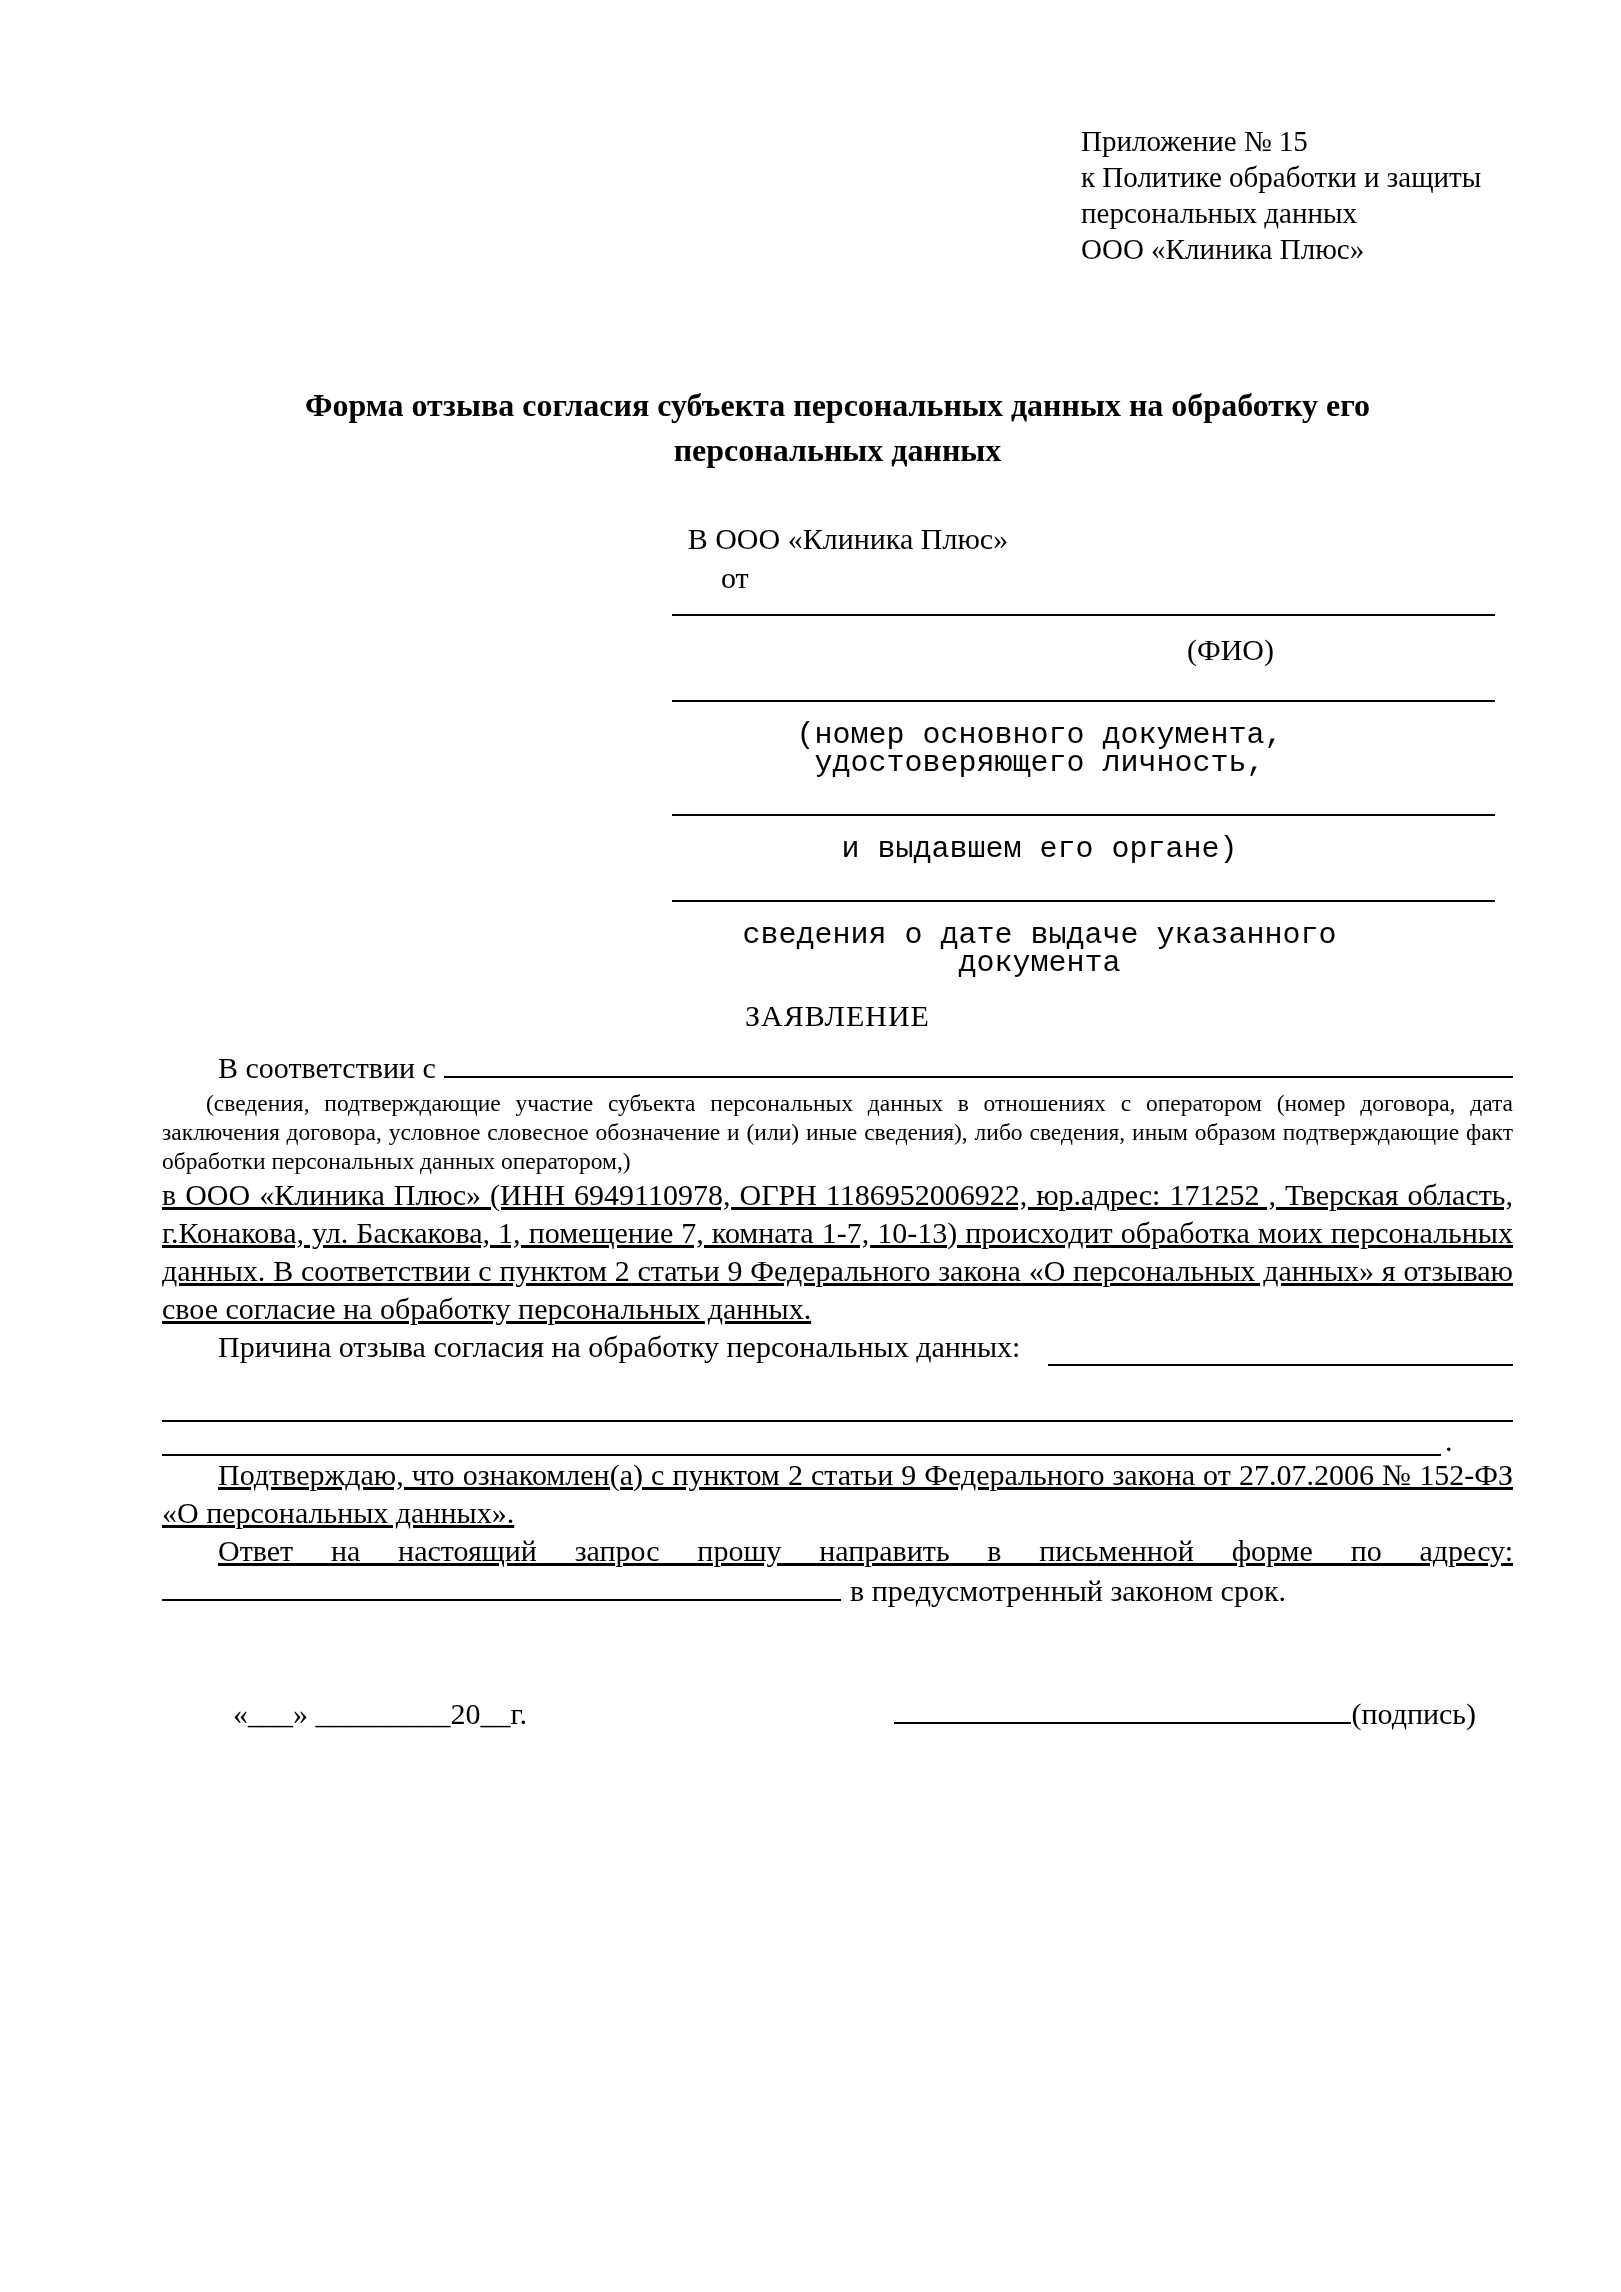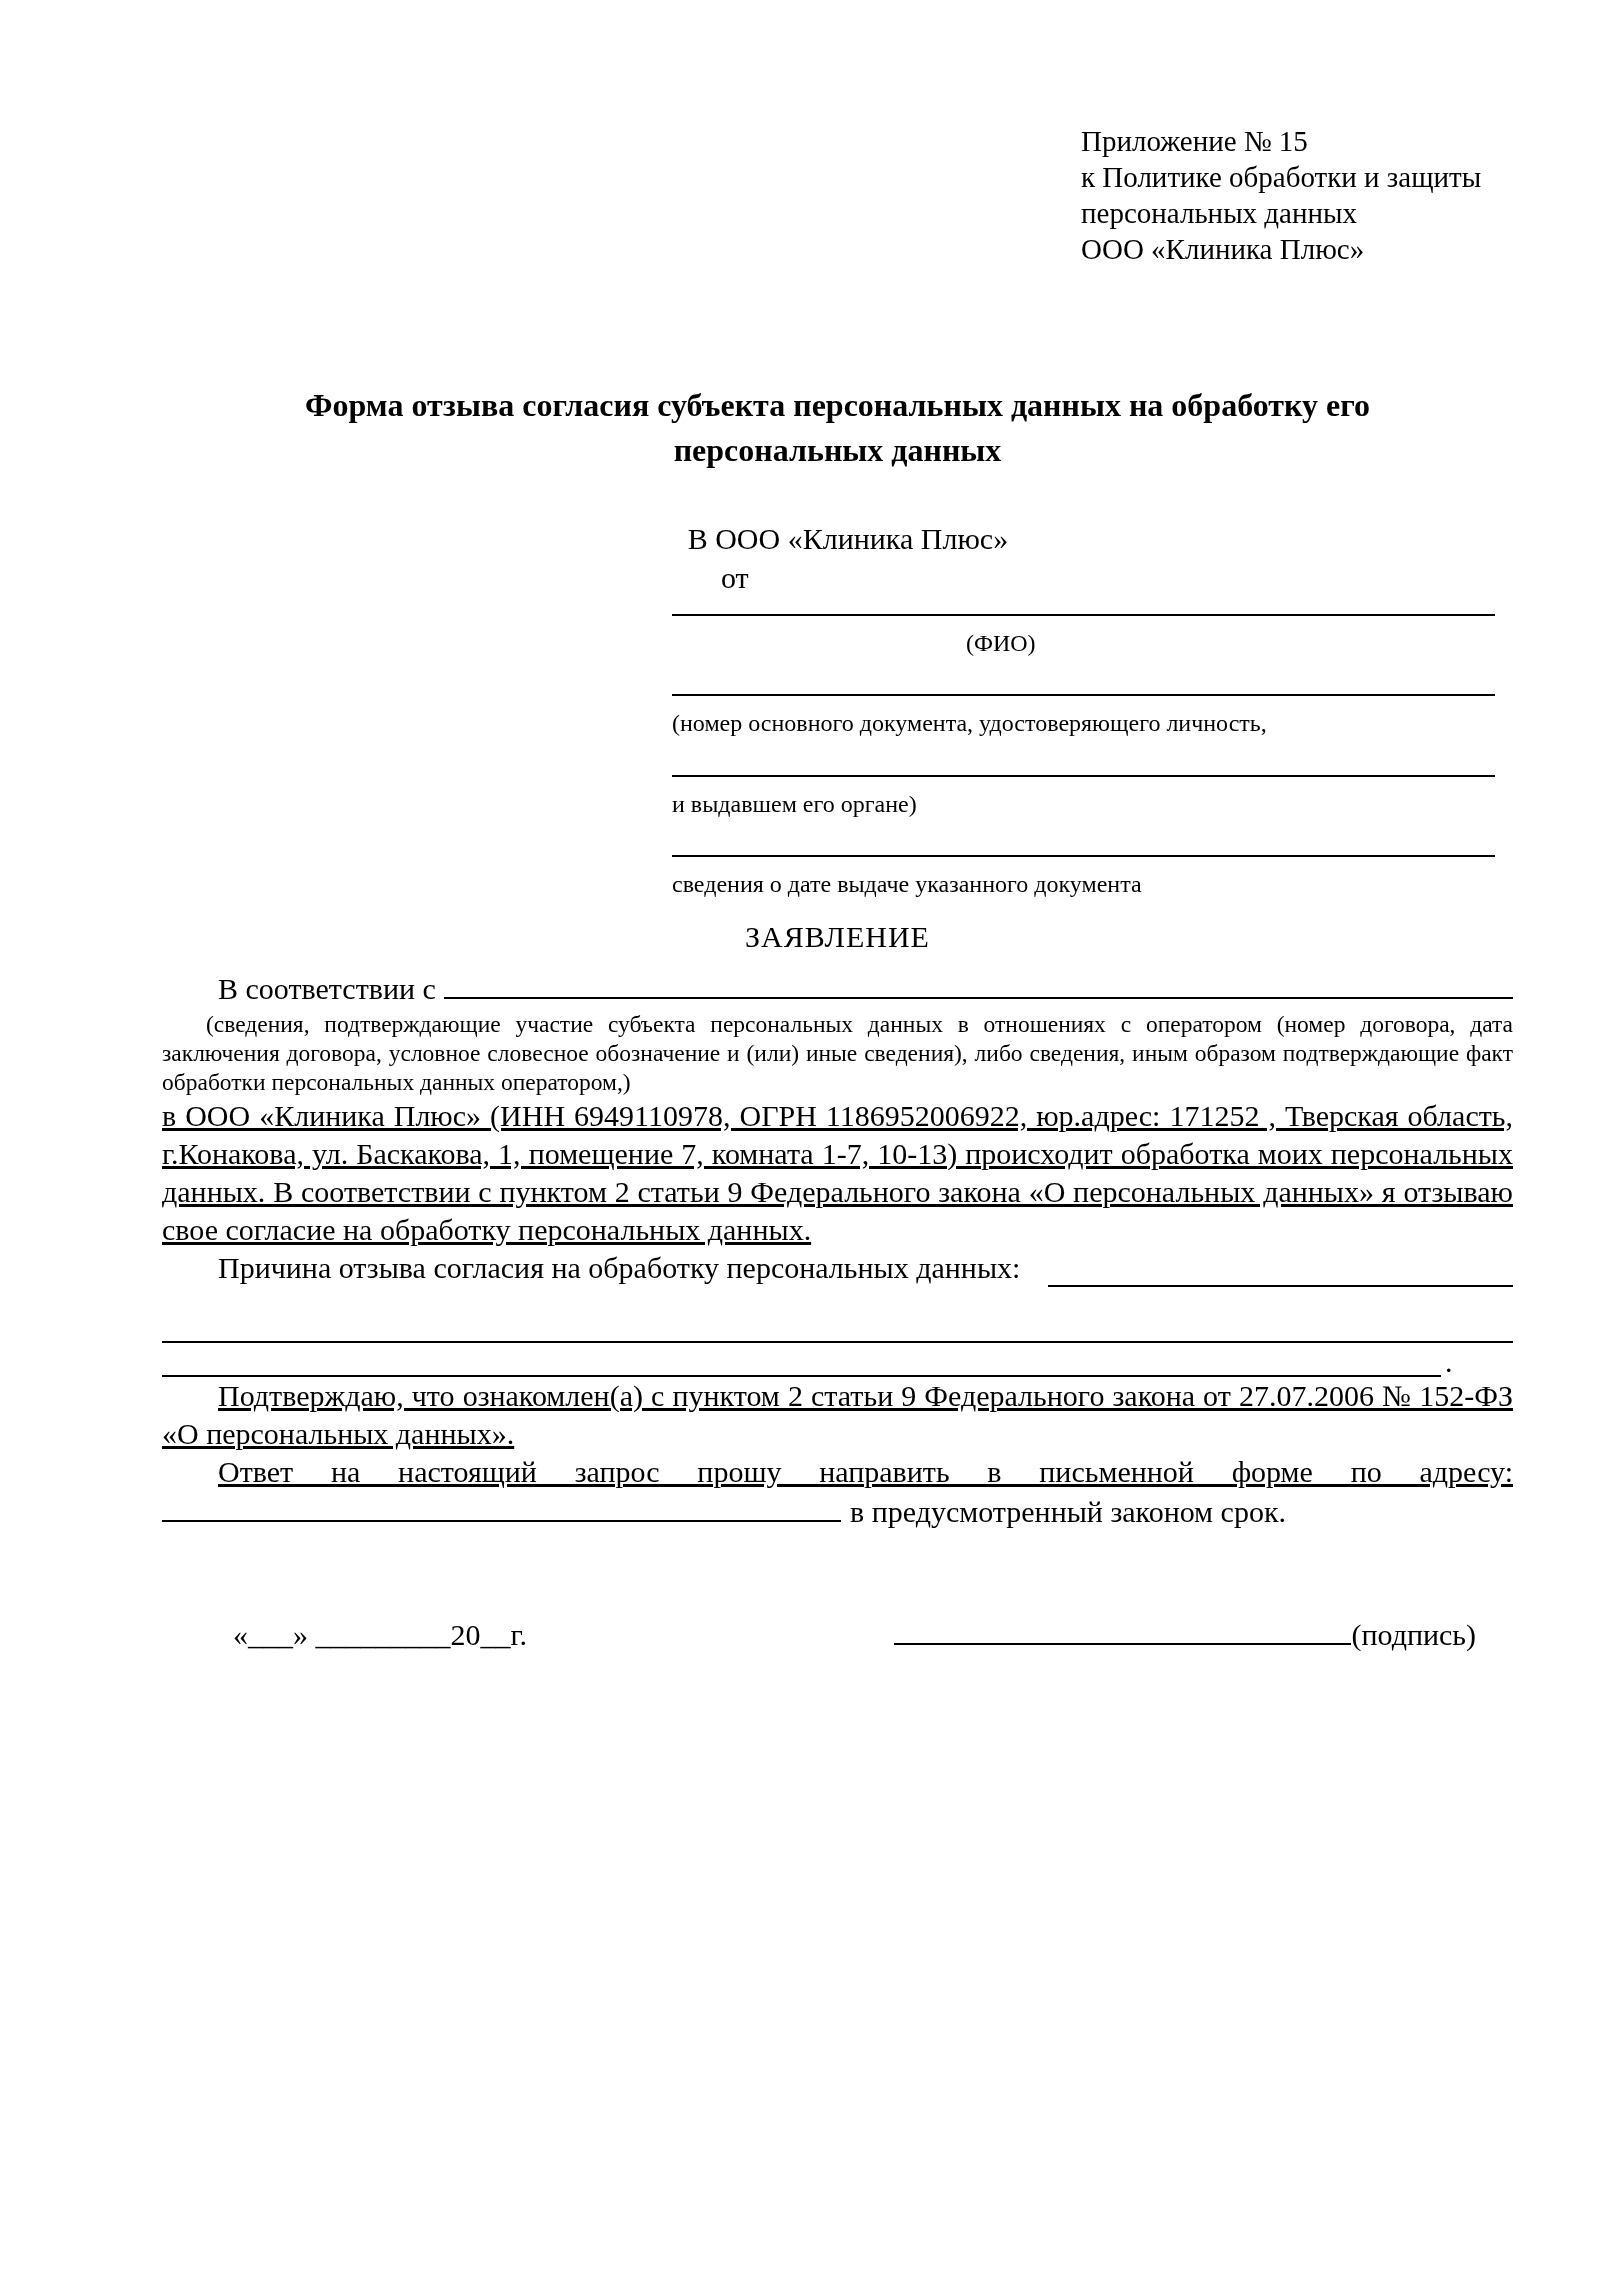--- a/index.html
+++ b/index.html
@@ -47,27 +47,27 @@
   }
   .addr-to   { padding-left: 15.7px; height: 39px; }
   .addr-from { padding-left: 49px; height: 39px; }
   .field        { margin-top: 37px; }
   .field.first  { margin-top: 15.7px; }
   .rule {
     height: 0;
     border-top: 2.9px solid #000000;
   }
   .field-caption {
-    font-size: 24px;
+    font-size: 30px;
     line-height: 27.4px;
-    text-align: left;
-    padding-top: 14px;
+    text-align: center;
+    padding-top: 20px;
   }
   .field-caption.shift-right { padding-left: 294px; }
-  .field-caption.shift-left  { padding-right: 88px; }
+  .field-caption.shift-left  { padding-right: 88px; font-family: Liberation Mono, monospace; }
 
   
   .statement-heading {
     margin-top: 19.6px;
     text-align: center;
     letter-spacing: 1px;
   }
   .accordance-row {
     margin-top: 11.8px;
     display: flex;

